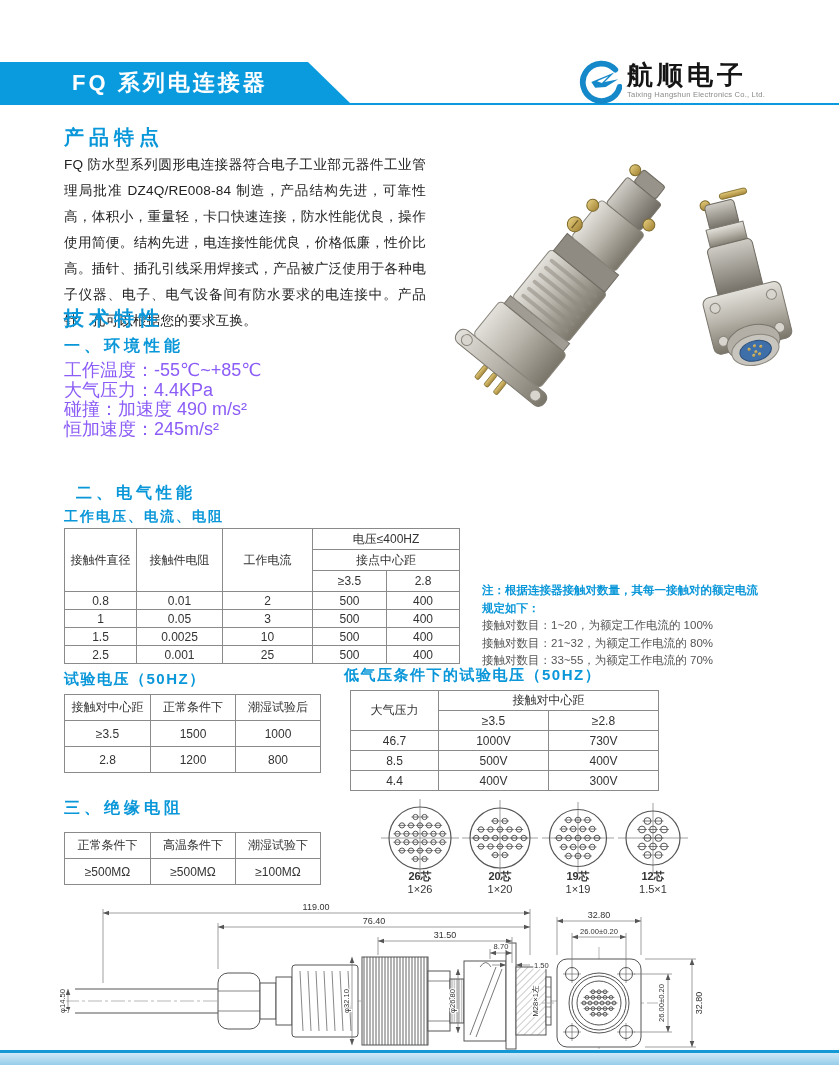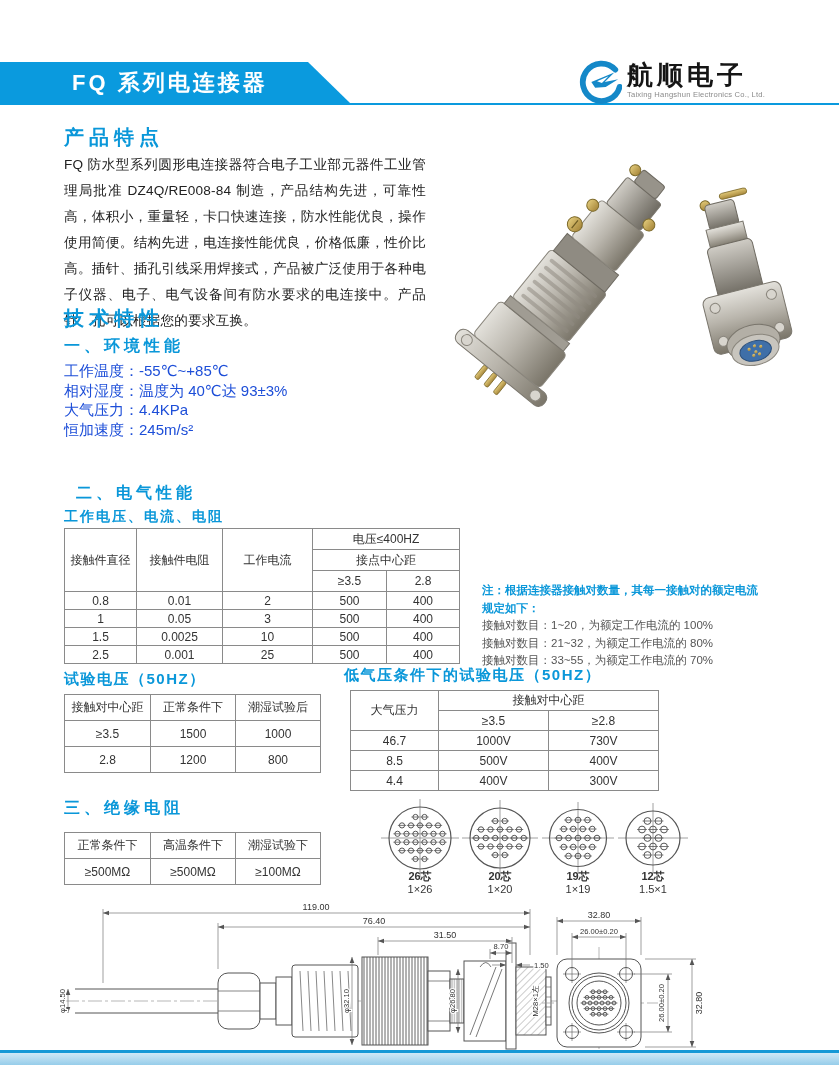--- a/index.html
+++ b/index.html
@@ -22,21 +22,21 @@
   .logo-en{font-size:7.6px;color:#8a8a8a;letter-spacing:0.2px;white-space:nowrap;}
 
   
   .h-big{font-size:20px;font-weight:bold;color:var(--accent);letter-spacing:5px;white-space:nowrap;}
   .h-mid{font-size:16px;font-weight:bold;color:var(--accent);letter-spacing:4px;white-space:nowrap;}
   .h-sub{font-size:14px;font-weight:bold;color:var(--accent);letter-spacing:2px;white-space:nowrap;}
   .h-tbl{font-size:15px;font-weight:bold;color:var(--accent);letter-spacing:1.5px;white-space:nowrap;}
 
   .features-p{width:362px;font-size:13.6px;line-height:26px;text-align:justify;
     letter-spacing:0.2px;color:#222;}
-  .env-lines div{font-size:15px;line-height:19.6px;color:#1d4ed8;white-space:nowrap;}
+  .env-lines div{font-size:18px;line-height:19.6px;color:#8b5cf6;white-space:nowrap;}
 
   
   table{border-collapse:collapse;table-layout:fixed;}
   td{border:1px solid #8a8a8a;text-align:center;vertical-align:middle;
      font-size:12px;color:#333;padding:0;overflow:hidden;white-space:nowrap;}
   .t1 .hr td{height:20px;} .t1 .dr td{height:17px;}
   .t2 td{height:25px;}
   .t3 .hr td{height:19px;} .t3 .dr td{height:19px;}
   .t4 td{height:25px;}
 
@@ -142,22 +142,22 @@
       <circle cx="-3" cy="77" r="1.6" fill="url(#gold)"></circle>
     <circle cx="3" cy="77" r="1.6" fill="url(#gold)"></circle>
       <circle cx="0" cy="68" r="1.6" fill="url(#gold)"></circle>
   </g>
 </svg>
 
 <div class="abs h-big" style="top:305px;left:64px;">技术特性</div>
 <div class="abs h-mid" style="top:336px;left:64px;">一、环境性能</div>
 <div class="abs env-lines" style="top:361px;left:64px;">
   <div>工作温度：-55℃~+85℃</div>
-  <div>相对湿度：温度为 40℃达 93±3%</div>
   <div>大气压力：4.4KPa</div>
+  <div>碰撞：加速度 490 m/s²</div>
   <div>恒加速度：245m/s²</div>
 </div>
 
 <div class="abs h-mid" style="top:483px;left:76px;">二、电气性能</div>
 <div class="abs h-sub" style="top:508px;left:64px;">工作电压、电流、电阻</div>
 
 <table class="abs t1" style="top:528px;left:64px;width:395px;">
   <colgroup>
       <col style="width:72px">
       <col style="width:86px">

